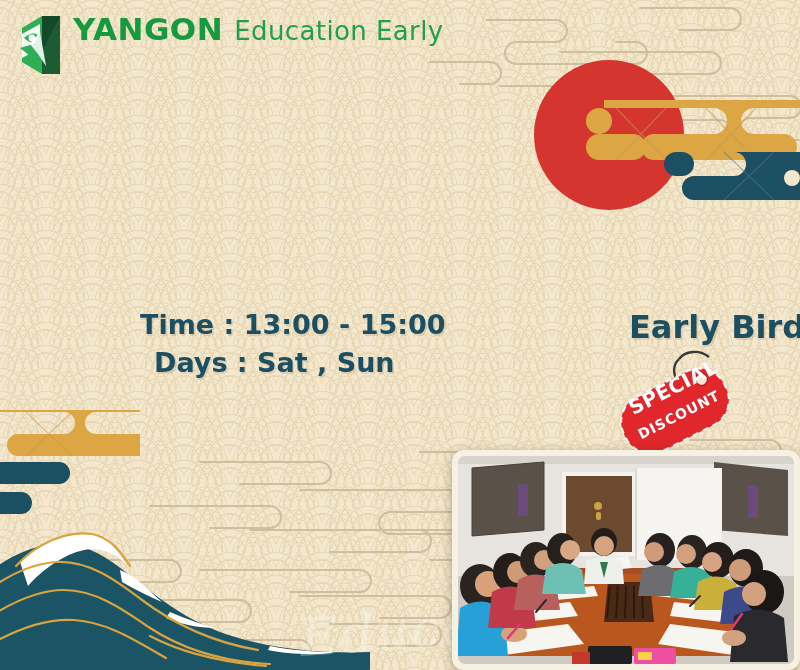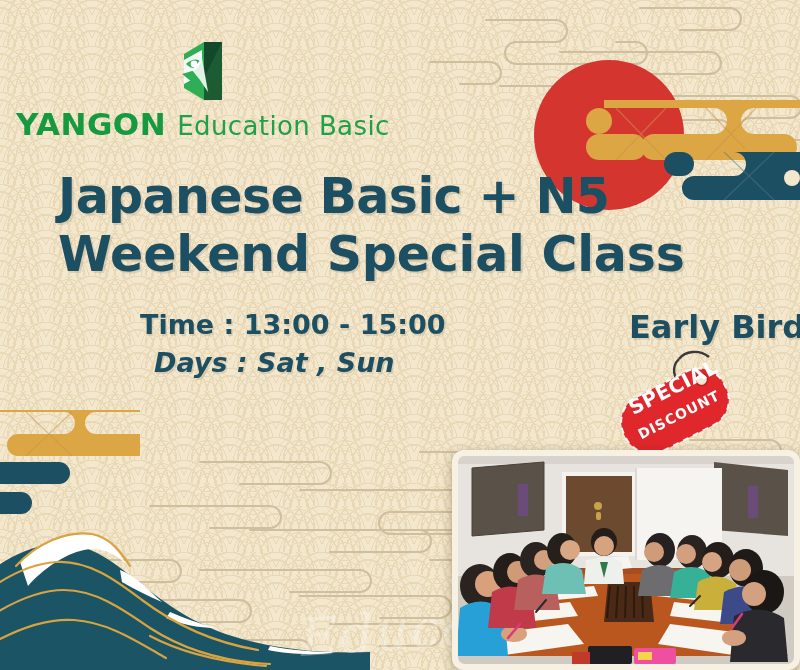--- a/index.html
+++ b/index.html
@@ -20,21 +20,21 @@
     background-image:
       radial-gradient(circle at 50% 100%, transparent 0 28%, #e8d8b6 28% 31%, transparent 31% 43%, #e8d8b6 43% 46%, transparent 46% 58%, #e8d8b6 58% 61%, transparent 61% 73%, #e8d8b6 73% 76%, transparent 76%),
       radial-gradient(circle at 0% 100%, transparent 0 28%, #e8d8b6 28% 31%, transparent 31% 43%, #e8d8b6 43% 46%, transparent 46% 58%, #e8d8b6 58% 61%, transparent 61% 73%, #e8d8b6 73% 76%, transparent 76%),
       radial-gradient(circle at 100% 100%, transparent 0 28%, #e8d8b6 28% 31%, transparent 31% 43%, #e8d8b6 43% 46%, transparent 46% 58%, #e8d8b6 58% 61%, transparent 61% 73%, #e8d8b6 73% 76%, transparent 76%);
     background-size:46px 23px;
     background-position:0 0, 0 0, 0 0;
   }
   .bg-lines{position:absolute;inset:0;}
 
   
-  .logo-row{position:absolute;left:16px;top:40px;display:flex;align-items:center;gap:7px;flex-direction:column;}
+  .logo-row{position:absolute;left:16px;top:14px;display:flex;align-items:flex-start;gap:7px;}
   .logo-mark{width:50px;height:62px;flex:none;}
   .logo-words{display:flex;align-items:baseline;gap:11px;}
   .logo-yangon{
     font-family:"DejaVu Sans",sans-serif;
     font-weight:bold;font-size:31px;letter-spacing:.5px;
     color:#159a3f;line-height:1;
   }
   .logo-edu{
     font-family:"DejaVu Sans",sans-serif;
     font-weight:400;font-size:26px;letter-spacing:.4px;
@@ -54,21 +54,21 @@
   .headline .l2{letter-spacing:-0.2px;}
 
   
   .schedule{
     position:absolute;left:140px;top:306px;
     font-family:"DejaVu Sans",sans-serif;
     font-weight:bold;font-size:27px;line-height:1.42;
     color:#1d4f62;
     text-shadow:1.5px 1.5px 0 rgba(120,100,70,.16);
   }
-  .schedule .days{padding-left:14px;font-style:italic;}
+  .schedule .days{padding-left:14px;}
 
   
   .early-bird{
     position:absolute;left:629px;top:311px;
     font-family:"DejaVu Sans",sans-serif;
     font-weight:bold;font-size:32px;line-height:1;
     color:#1d4f62;white-space:nowrap;
     text-shadow:1.5px 1.5px 0 rgba(120,100,70,.16);
   }
 
@@ -212,28 +212,24 @@
       <path d="M6 14 L26 2 L26 60 L6 48 Z" fill="#2faf55"></path>
       <path d="M6 20 L24 10 L24 34 L6 44 Z" fill="#ffffff" opacity=".95"></path>
       <path d="M8 24 C14 18 22 18 24 24 C22 30 14 30 8 24 Z" fill="#2faf55"></path>
       <circle cx="16" cy="24" r="3.4" fill="#ffffff"></circle>
       <path d="M4 34 L24 28 L24 50 Z" fill="#2faf55"></path>
       <path d="M14 30 L24 18 L30 52 L22 40 Z" fill="#ffffff"></path>
       <path d="M16 32 L25 20 L31 54 L23 42 Z" fill="#2faf55" opacity=".15"></path>
     </svg>
     <div class="logo-words">
       <span class="logo-yangon">YANGON</span>
-      <span class="logo-edu">Education Basic</span>
+      <span class="logo-edu">Education Early</span>
     </div>
   </div>
 
-  <div class="headline">
-    <div class="l1">Japanese Basic + N5</div>
-    <div class="l2">Weekend Special Class</div>
-  </div>
 
   <div class="schedule">
     <div class="time">Time : 13:00 - 15:00</div>
     <div class="days">Days : Sat , Sun</div>
   </div>
 
   <div class="early-bird">Early Bird</div>
 
   <div class="tag-wrap">
     <svg width="125" height="120" viewBox="0 0 125 120">

